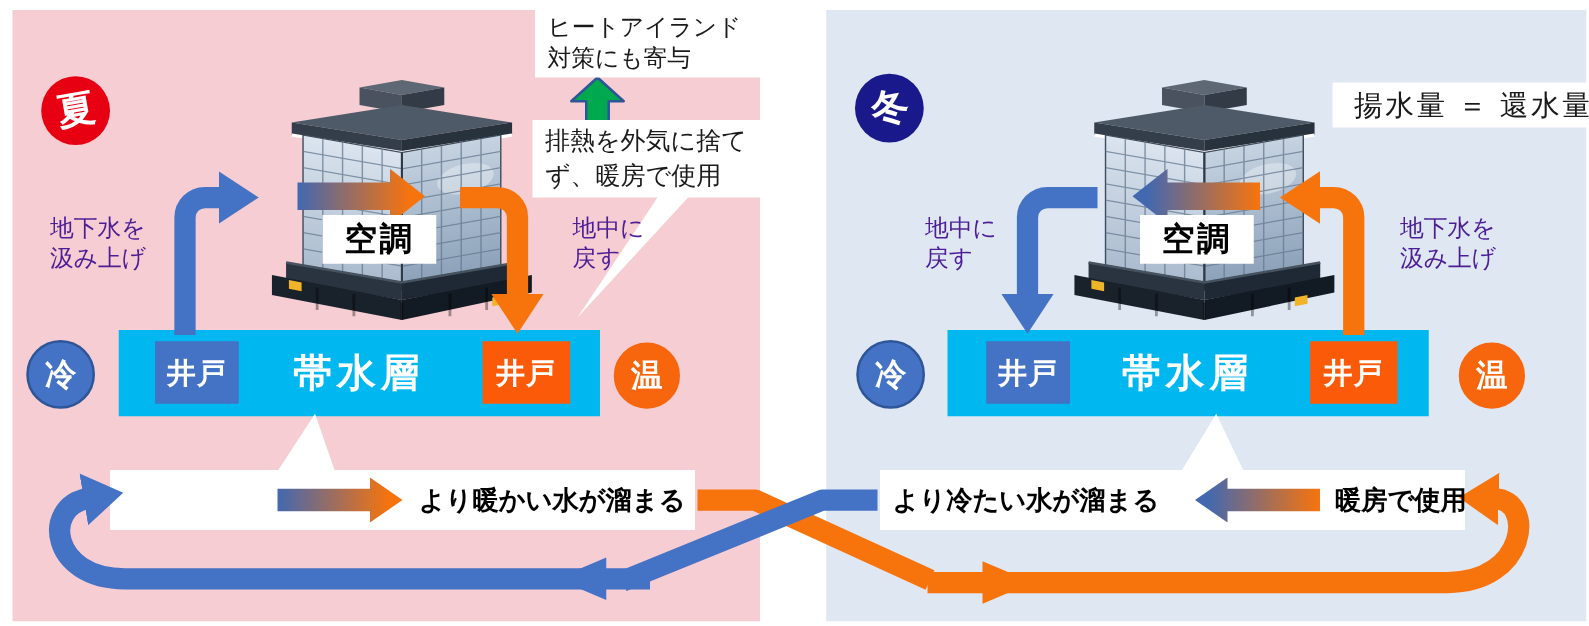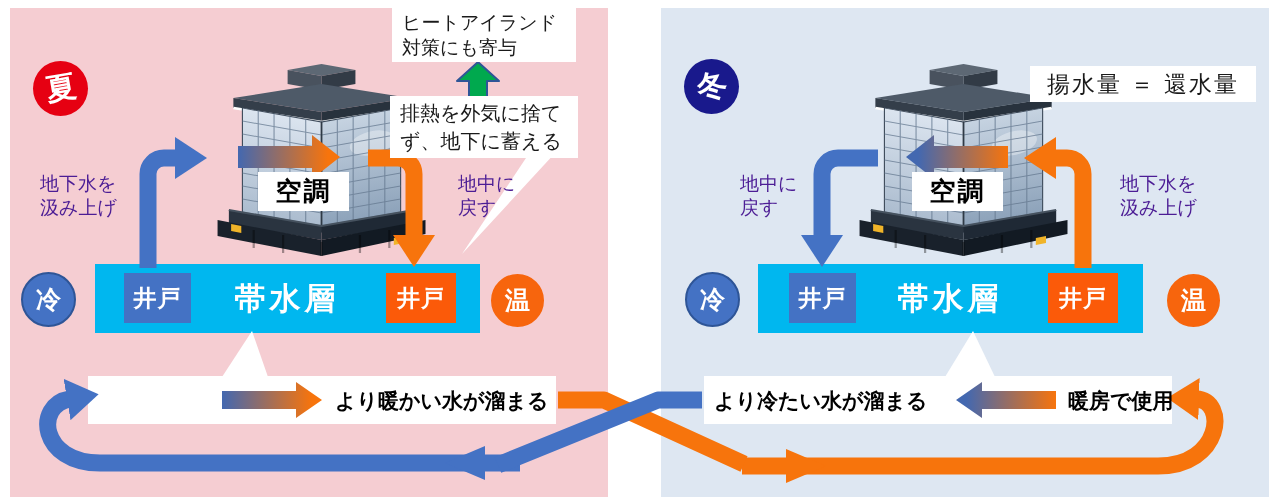--- a/index.html
+++ b/index.html
@@ -10,21 +10,21 @@
   .panel-winter{left:661px;top:8px;width:608px;height:489px;background:#DEE7F2;}
   .band{position:absolute;z-index:1;top:264px;width:385px;height:69px;background:#00B7EF;}
   .boxbg{position:absolute;z-index:1;top:376px;width:468px;height:48px;background:#ffffff;}
   .badge{position:absolute;z-index:3;border-radius:50%;display:flex;align-items:center;justify-content:center;color:#fff;font-weight:bold;font-size:30px;}
   .badge-summer{left:33px;top:61px;width:55px;height:55px;background:#E60012;}
   .badge-winter{left:684px;top:59px;width:55px;height:55px;background:#19198C;}
   .badge span{display:block;transform:rotate(-10deg);}
   .tempcircle{position:absolute;z-index:3;border-radius:50%;display:flex;align-items:center;justify-content:center;color:#fff;font-weight:bold;font-size:25px;}
   .cold{background:#4472C4;border:2px solid #2E5597;}
   .warm{background:#F7650D;border:2px solid #F7650D;}
-  .whitebox{position:absolute;z-index:3;background:#ffffff;color:#1a1a1a;}
+  .whitebox{position:absolute;z-index:3;background:#ffffff;color:#1a1a1a;margin-left:36px;}
   .note{font-size:19px;line-height:25px;white-space:pre-line;display:flex;align-items:center;padding-left:10px;}
   .ann{position:absolute;z-index:3;color:#4c1d95;font-size:19px;line-height:24px;white-space:pre-line;}
   .hvac{position:absolute;z-index:3;top:172px;width:91px;height:39px;background:#fff;color:#000;font-weight:bold;font-size:26px;letter-spacing:2px;display:flex;align-items:center;justify-content:center;}
   .aqlabel{position:absolute;z-index:3;top:264px;width:160px;height:60px;line-height:69px;text-align:center;color:#fff;font-weight:bold;font-size:31px;letter-spacing:4px;}
   .well{position:absolute;z-index:3;top:273px;height:50px;line-height:50px;text-align:center;color:#fff;font-weight:bold;font-size:23px;letter-spacing:1px;}
   .well-cold{background:#4472C4;width:67px;}
   .well-warm{background:#FB5A09;width:70px;}
   .flowlabel{position:absolute;z-index:3;top:377px;height:47px;line-height:47px;color:#000;font-weight:bold;font-size:21px;}
   .balance{font-size:23px;line-height:36px;text-align:center;letter-spacing:2px;}
 </style>
@@ -164,21 +164,21 @@
   <div class="badge badge-summer">
       <span>夏</span>
     </div>
   <div class="badge badge-winter">
       <span>冬</span>
     </div>
 
   <div class="whitebox note" style="left:392px;top:8px;width:174px;height:54px;">ヒートアイランド
 対策にも寄与</div>
   <div class="whitebox note" style="left:390px;top:96px;width:178px;height:62px;font-size:20px;line-height:28px;">排熱を外気に捨て
-ず、地下に蓄える</div>
+ず、暖房で使用</div>
   <div class="whitebox balance" style="left:1030px;top:66px;width:226px;height:36px;">揚水量 ＝ 還水量</div>
 
   <div class="ann" style="left:40px;top:172px;">地下水を
 汲み上げ</div>
   <div class="ann" style="left:458px;top:172px;">地中に
 戻す</div>
   <div class="ann" style="left:740px;top:172px;">地中に
 戻す</div>
   <div class="ann" style="left:1120px;top:172px;">地下水を
 汲み上げ</div>

